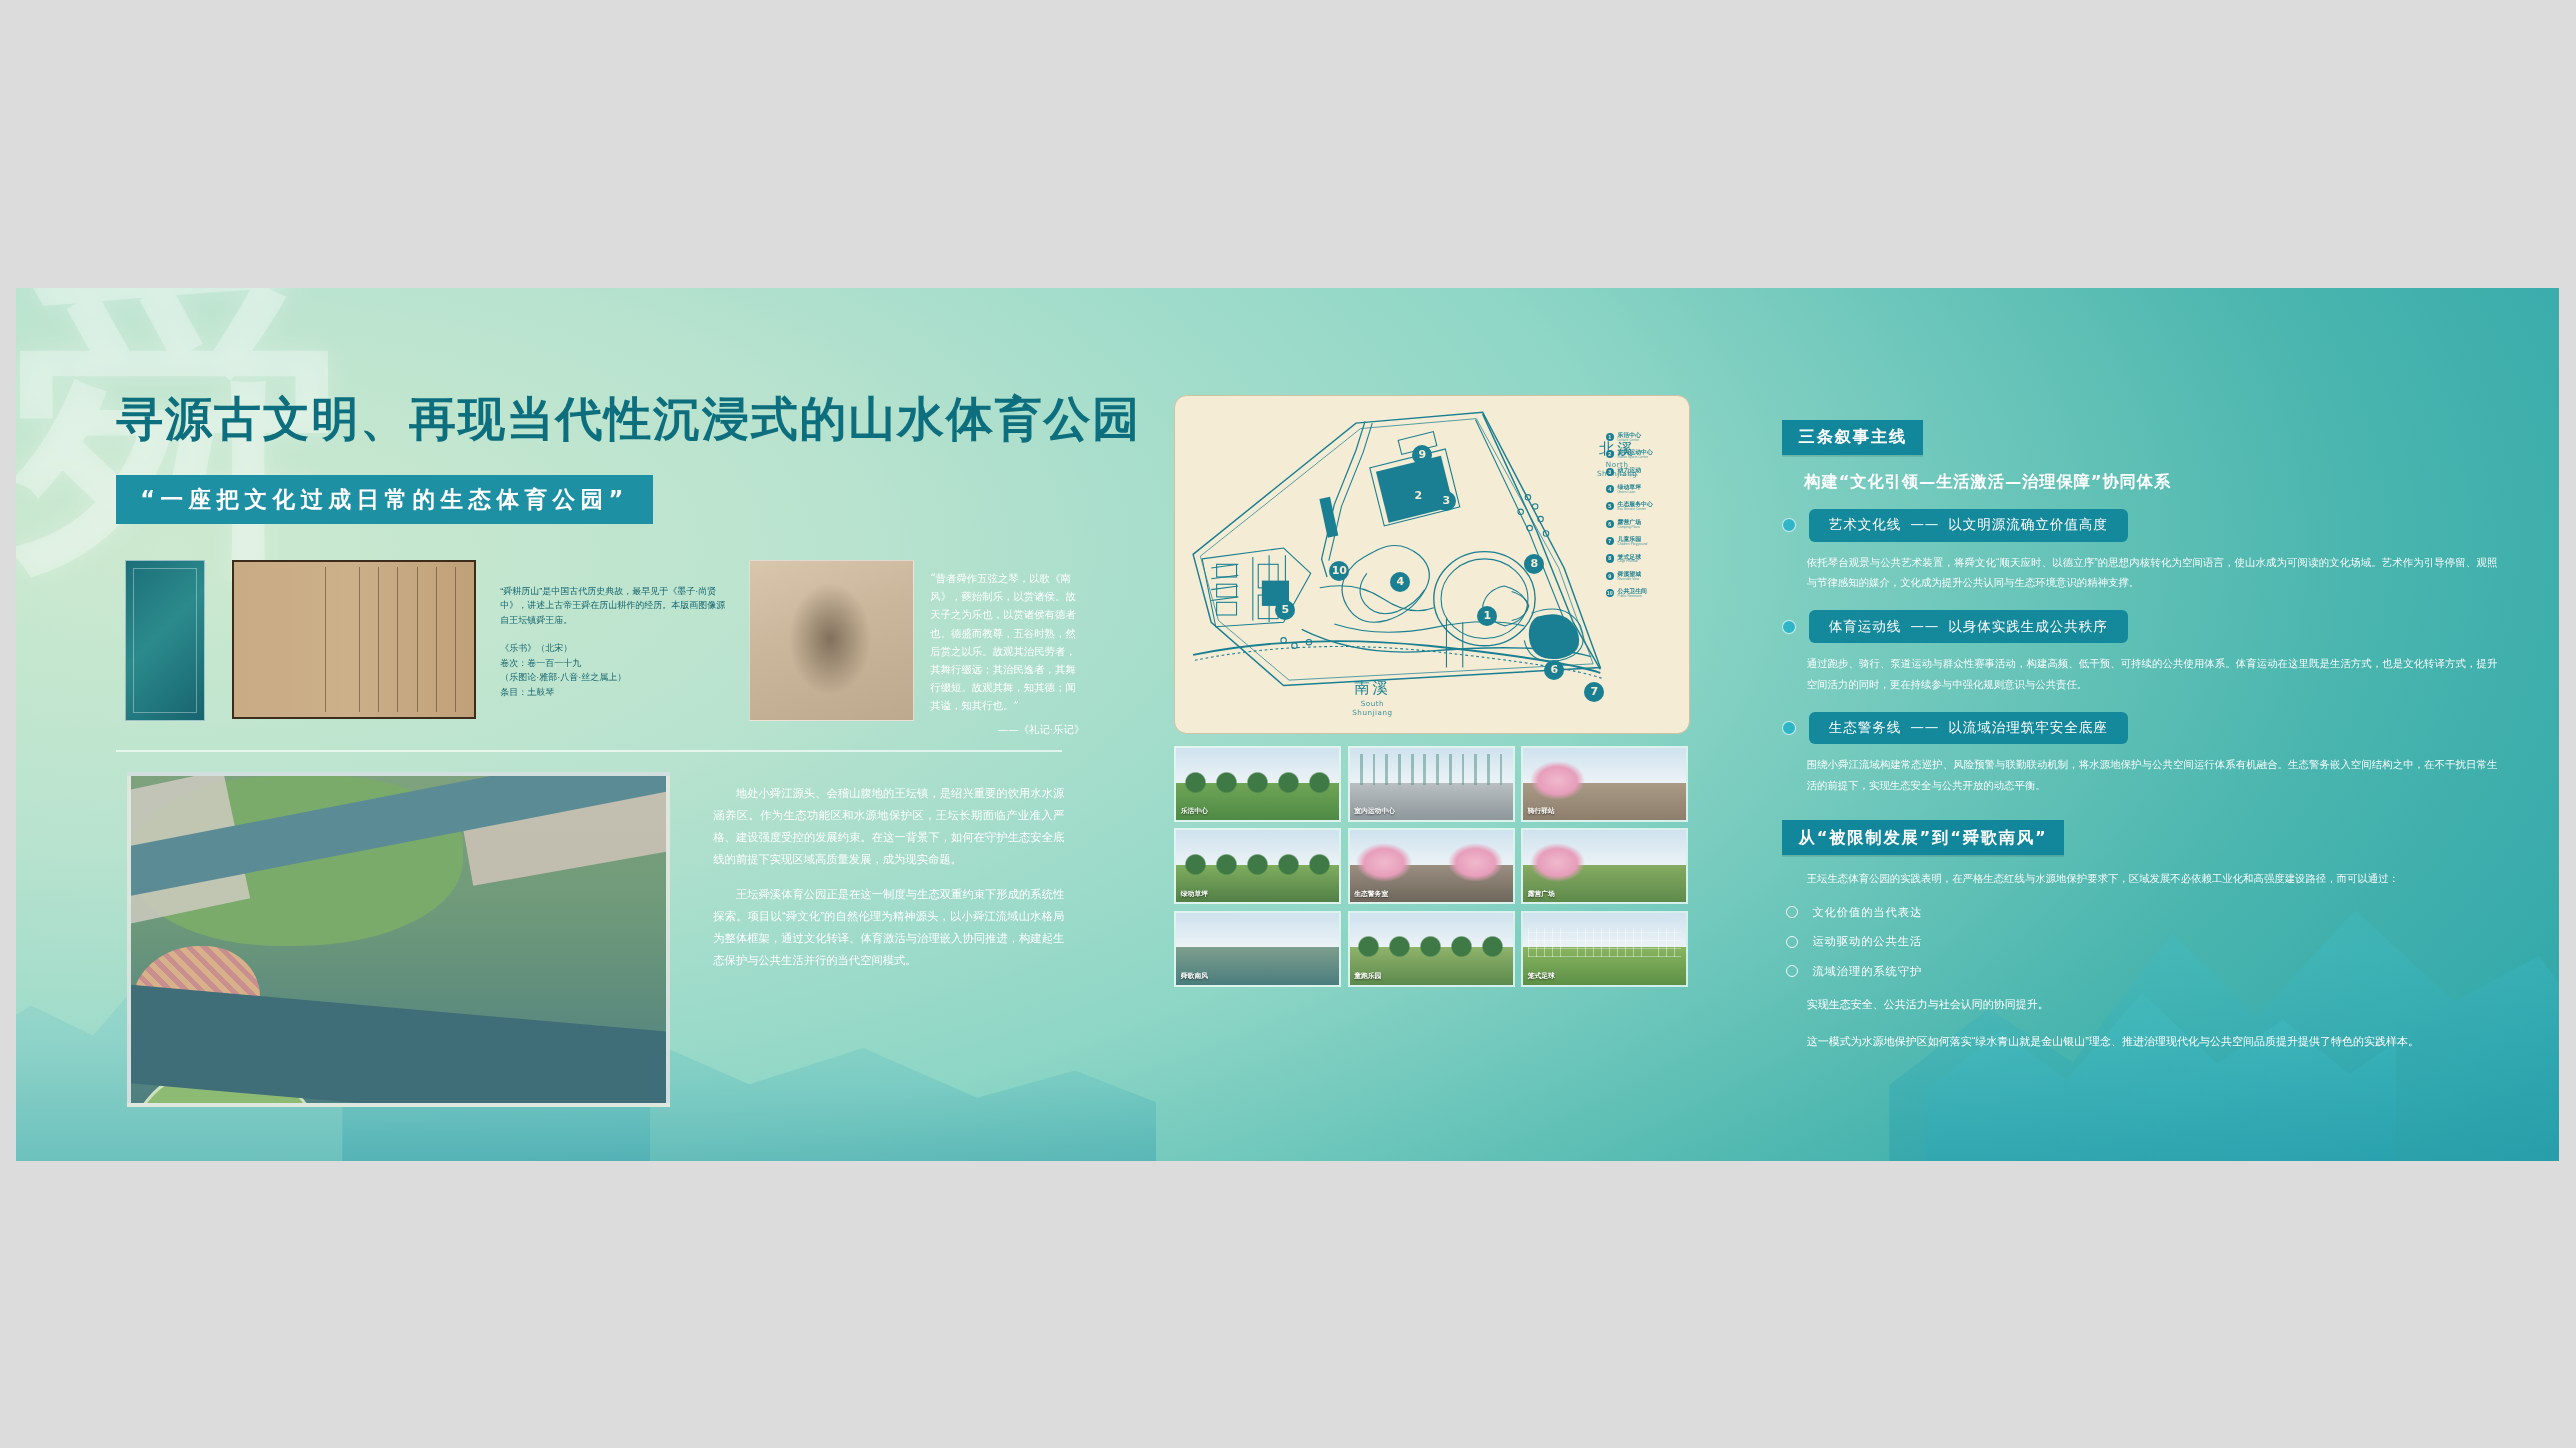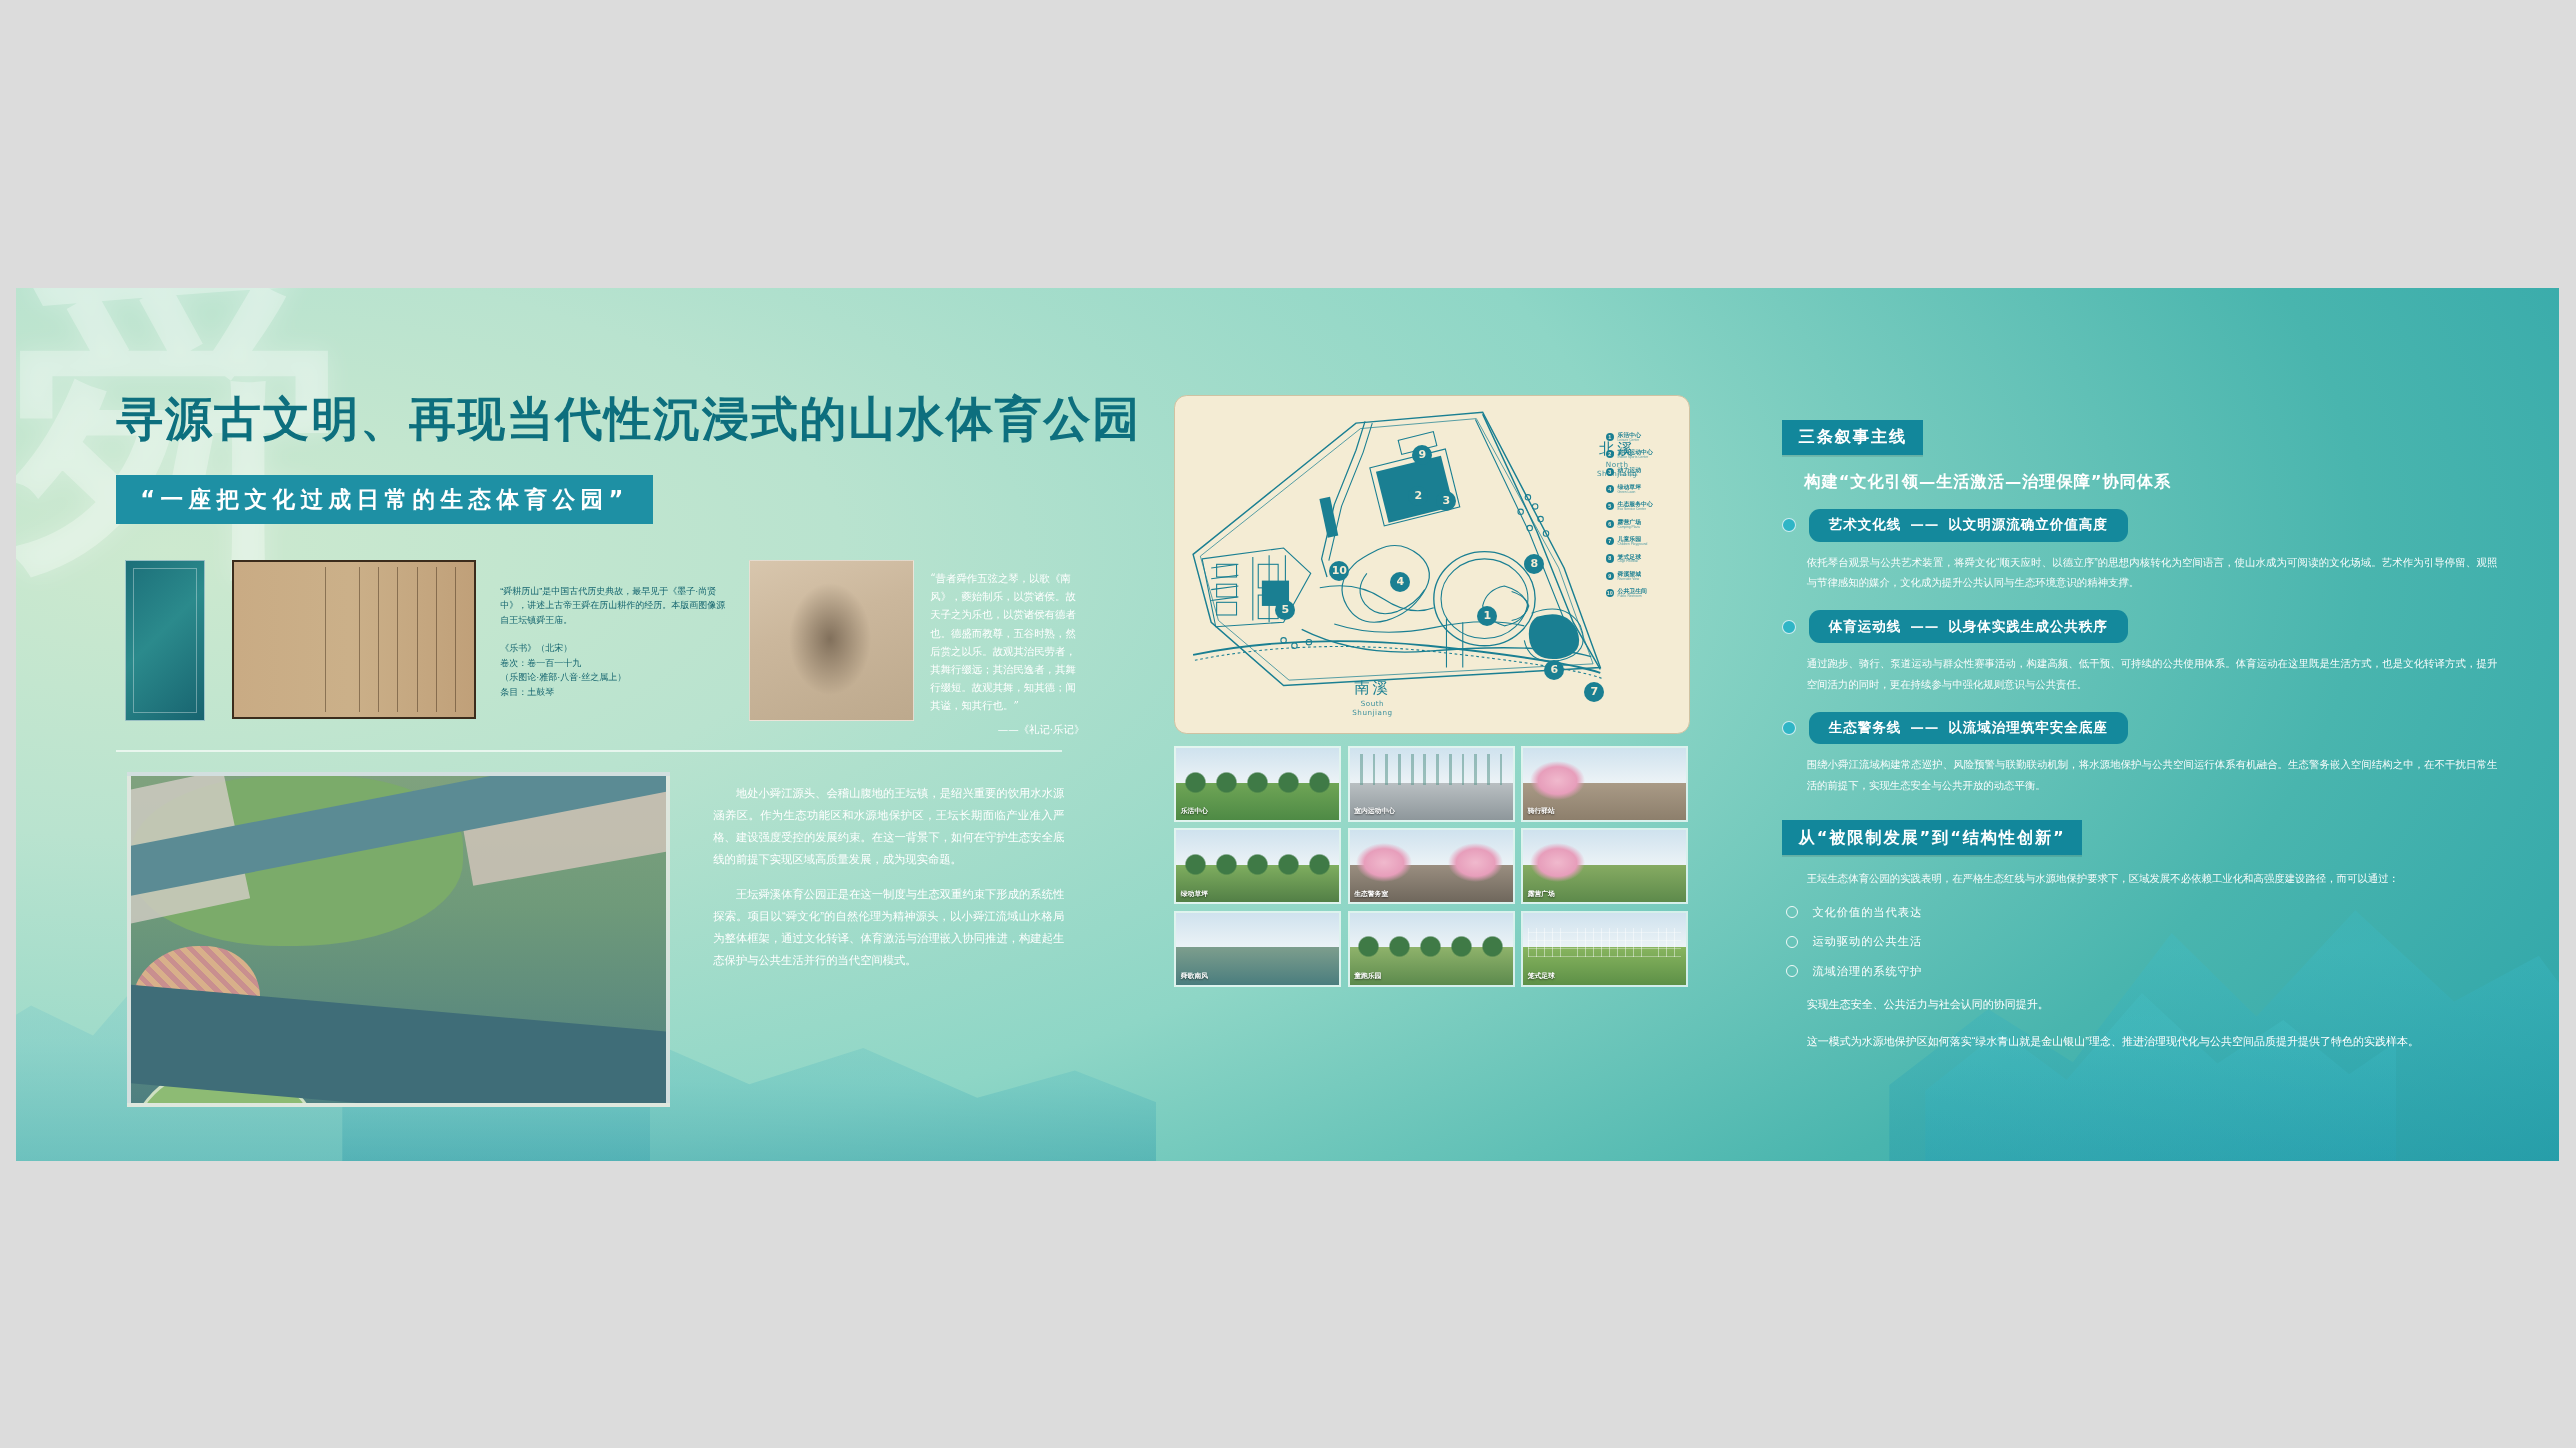--- a/index.html
+++ b/index.html
@@ -157,22 +157,22 @@
   .chip{display:inline-block;padding:6.3px 16.3px;background:#12879b;color:#ffffff;
     font-size:16.3px;font-weight:700;letter-spacing:1.8px;
     font-family:"DejaVu Sans","Liberation Sans",sans-serif;
     box-shadow:0 1.8px 0 rgba(0,0,0,.12);}
   .h2{margin:16.3px 0 0 22px;font-size:16.3px;font-weight:700;letter-spacing:0.9px;color:#ffffff;
     font-family:"DejaVu Sans","Liberation Sans",sans-serif;}
   .lineblock{margin-top:16.3px;}
   .linehead{display:flex;align-items:center;}
   .bullet{flex:none;width:11.8px;height:11.8px;border-radius:50%;background:#2fb5c6;
     border:1.8px solid rgba(255,255,255,.75);margin-right:12.7px;}
-  .pill{display:inline-block;padding:7.2px 20px;background:#14899c;border-radius:11px;
-    font-size:13.6px;font-weight:700;letter-spacing:0.9px;color:#ffffff;
+  .pill{display:inline-block;padding:7.2px 20px;background:#14899c;border-radius:6px;
+    font-size:13.6px;font-weight:400;letter-spacing:0.9px;color:#ffffff;
     font-family:"DejaVu Sans","Liberation Sans",sans-serif;}
   .pill .dash{opacity:.9;margin:0 9px;}
   .para{margin:11px 0 0 24.4px;font-size:10.4px;line-height:2.0;color:rgba(255,255,255,.96);text-align:justify;}
 
   #sec2{margin-top:23.5px;}
   .clist{margin:14.5px 0 0 3.6px;}
   .citem{display:flex;align-items:center;margin-bottom:14.5px;}
   .citem .ring{flex:none;width:10px;height:10px;border-radius:50%;border:1.8px solid rgba(255,255,255,.9);
     background:transparent;margin-right:14.5px;}
   .citem .tx{font-size:11.3px;letter-spacing:0.9px;}
@@ -438,21 +438,21 @@
         <div class="lineblock">
           <div class="linehead">
             <span class="bullet"></span>
             <span class="pill"><span>生态警务线</span><span class="dash">——</span><span>以流域治理筑牢安全底座</span></span>
           </div>
           <div class="para">围绕小舜江流域构建常态巡护、风险预警与联勤联动机制，将水源地保护与公共空间运行体系有机融合。生态警务嵌入空间结构之中，在不干扰日常生活的前提下，实现生态安全与公共开放的动态平衡。</div>
         </div>
       </div>
 
     <div id="sec2">
-      <div class="chip">从“被限制发展”到“结构性创新”</div>
+      <div class="chip">从“被限制发展”到“舜歌南风”</div>
       <div class="para" style="margin-top:14.5px">王坛生态体育公园的实践表明，在严格生态红线与水源地保护要求下，区域发展不必依赖工业化和高强度建设路径，而可以通过：</div>
       <div class="clist" id="conclusion-items">
           <div class="citem">
             <span class="ring"></span>
             <span class="tx">文化价值的当代表达</span>
           </div>
           <div class="citem">
             <span class="ring"></span>
             <span class="tx">运动驱动的公共生活</span>
           </div>

